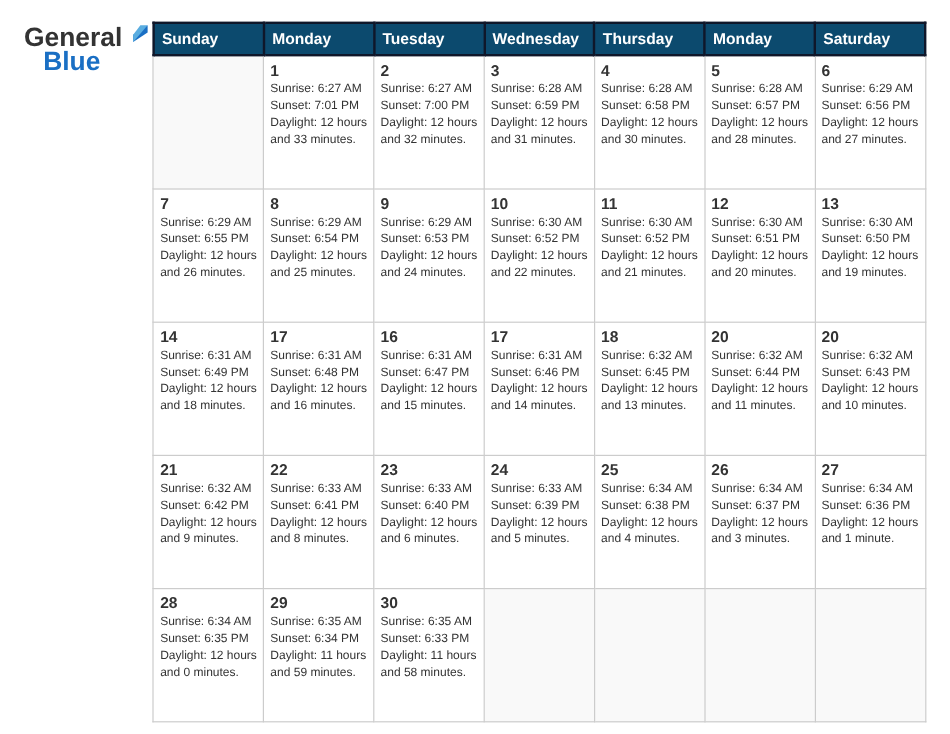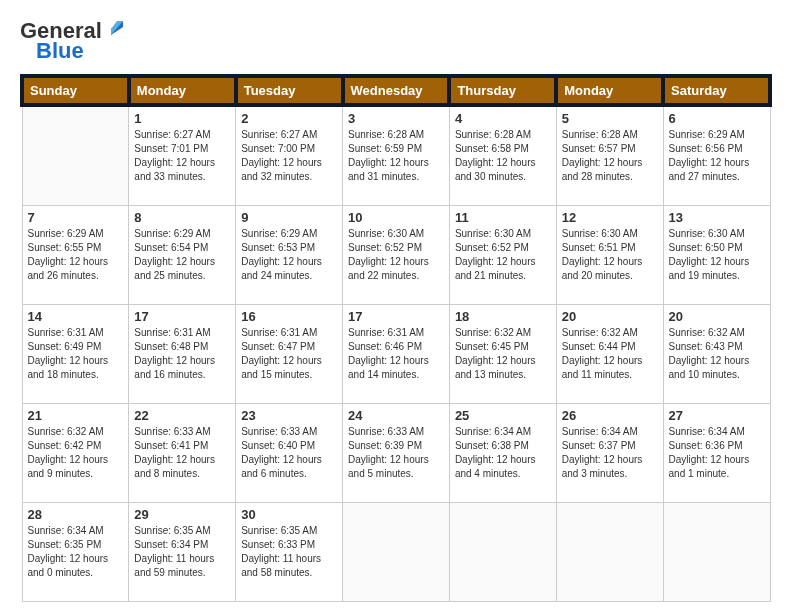--- a/index.html
+++ b/index.html
@@ -8,21 +8,21 @@
       height: 612px;
       font-family: Arial, sans-serif;
       background: #fff;
       overflow: hidden;
     }
     .page {
       width: 792px;
       height: 612px;
       padding: 18px 20px 10px 20px;
       display: flex;
-      flex-direction: column;
+      flex-direction: row;
     }
     .header {
       display: flex;
       justify-content: space-between;
       align-items: flex-start;
       margin-bottom: 10px;
     }
     .logo {
       display: flex;
       align-items: center;
@@ -39,27 +39,27 @@
     .location {
       font-size: 15px;
       color: #555;
     }
     .calendar {
       width: 100%;
       border-collapse: collapse;
       flex: 1;
     }
     .calendar th {
-      background-color: #a16207;
+      background-color: #0c4a6e;
       color: #fff;
       text-align: left;
       padding: 5px 6px;
       font-size: 13px;
       font-weight: bold;
-      border: 4px solid #0f172a;
+      border: 2px solid #0f172a;
     }
     .calendar td {
       border: 1px solid #ccc;
       vertical-align: top;
       padding: 4px 5px;
       font-size: 10px;
       color: #333;
       width: calc(100% / 7);
       height: 80px;
     }

